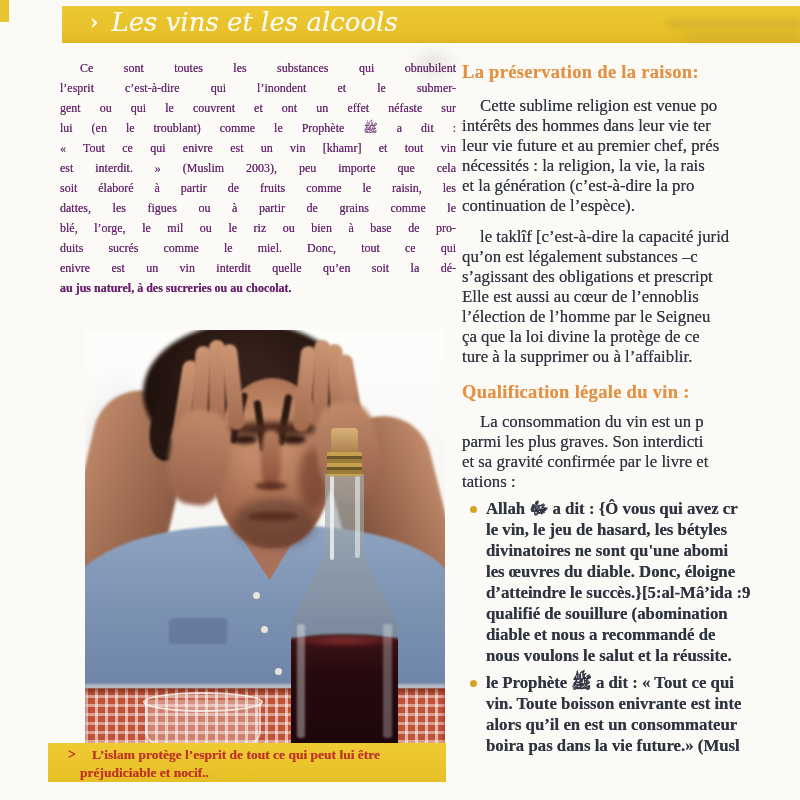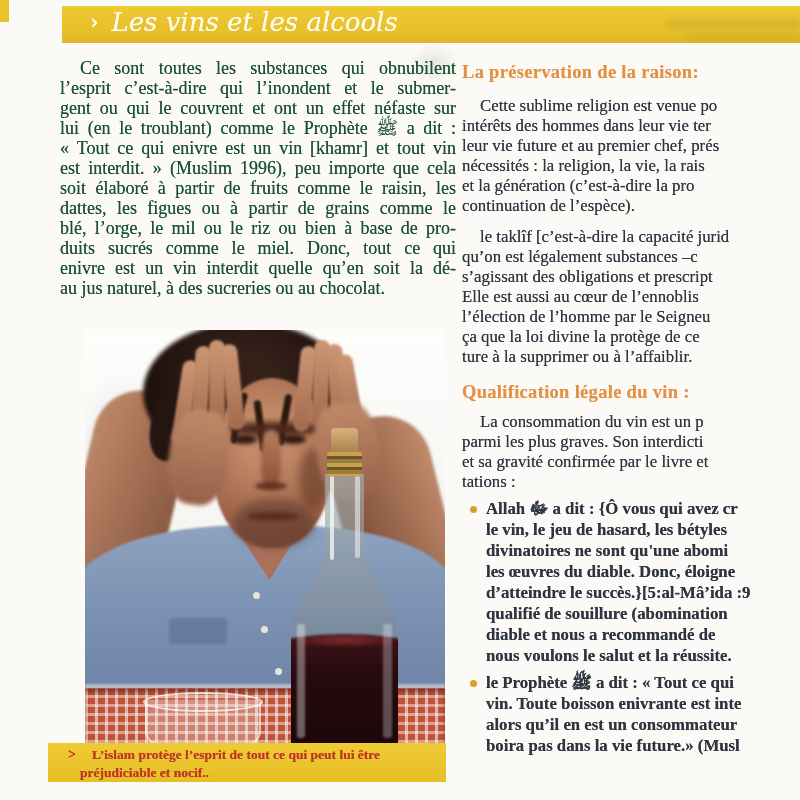--- a/index.html
+++ b/index.html
@@ -26,26 +26,26 @@
   }
   .ghost{position:absolute;background:#a8952c;filter:blur(3px);border-radius:4px;}
   .ghost1{left:604px;top:13px;width:136px;height:9px;opacity:.30;}
   .ghost2{left:624px;top:27px;width:116px;height:8px;opacity:.22;}
   .smudge{position:absolute;left:408px;top:44px;width:52px;height:40px;
     background:radial-gradient(closest-side,rgba(150,145,128,.22),rgba(150,145,128,0));
     filter:blur(4px);}
   
   .left-col{position:absolute;left:60px;top:58px;width:396px;}
   .left-lines div{
-    font-size:18px;line-height:20px;color:#14532d;
+    font-size:12px;line-height:20px;color:#701a75;
     text-align:justify;text-align-last:justify;
     text-shadow:0 0 .5px rgba(46,52,64,.75);
   }
   .left-lines div:first-child{padding-left:20px;}
-  .left-lines div:last-child{text-align-last:left;}
+  .left-lines div:last-child{text-align-last:left;font-weight:bold;}
   
   .right-col{position:absolute;left:462px;top:62px;width:338px;height:738px;overflow:hidden;}
   .rhead{font-size:18.5px;font-weight:bold;color:#e59143;letter-spacing:.3px;
     white-space:nowrap;text-shadow:0 0 .6px rgba(229,145,67,.65);}
   .rhead2{margin-top:15px;}
   .rpara{margin-top:11px;}
   .rpara.p1{margin-top:13px;}
   .rpara.p3{margin-top:9px;}
   .rlines div, .bullet-lines div{
     font-size:16.8px;line-height:20px;white-space:nowrap;color:#2e3440;
@@ -165,21 +165,21 @@
 </div>
 <div class="smudge"></div>
 
 <div class="left-col">
   <div class="left-lines">
       <div>Ce sont toutes les substances qui obnubilent</div>
       <div>l’esprit c’est-à-dire qui l’inondent et le submer-</div>
       <div>gent ou qui le couvrent et ont un effet néfaste sur</div>
       <div>lui (en le troublant) comme le Prophète ﷺ a dit :</div>
       <div>« Tout ce qui enivre est un vin [khamr] et tout vin</div>
-      <div>est interdit. » (Muslim 1996), peu importe que cela</div>
+      <div>est interdit. » (Muslim 2003), peu importe que cela</div>
       <div>soit élaboré à partir de fruits comme le raisin, les</div>
       <div>dattes, les figues ou à partir de grains comme le</div>
       <div>blé, l’orge, le mil ou le riz ou bien à base de pro-</div>
       <div>duits sucrés comme le miel. Donc, tout ce qui</div>
       <div>enivre est un vin interdit quelle qu’en soit la dé-</div>
       <div>au jus naturel, à des sucreries ou au chocolat.</div>
     </div>
 </div>
 
 <div class="photo">

